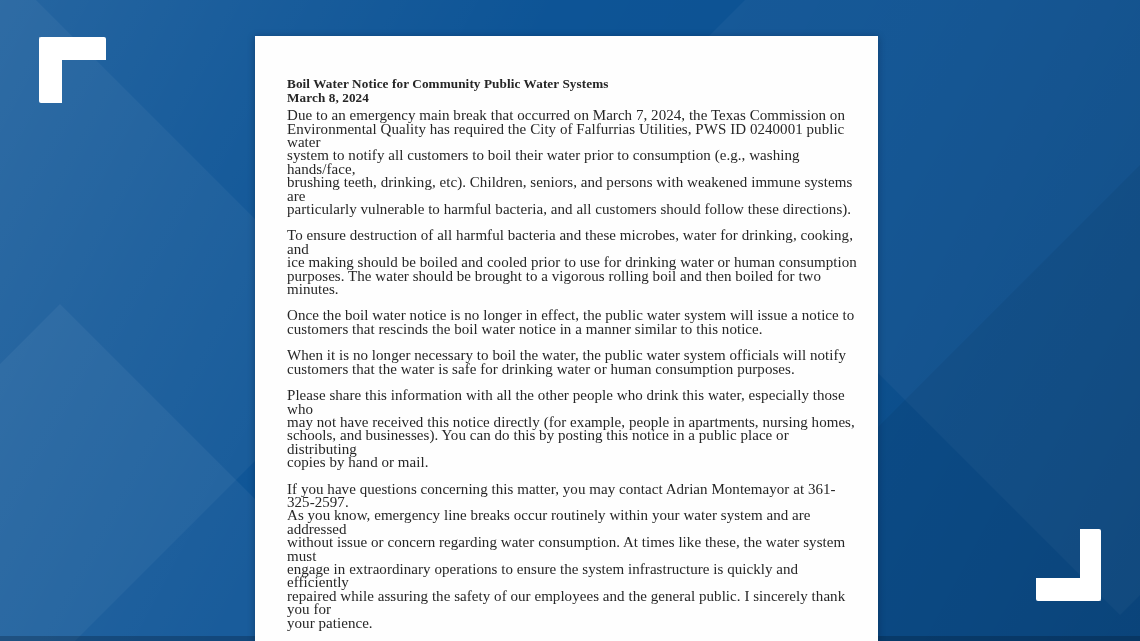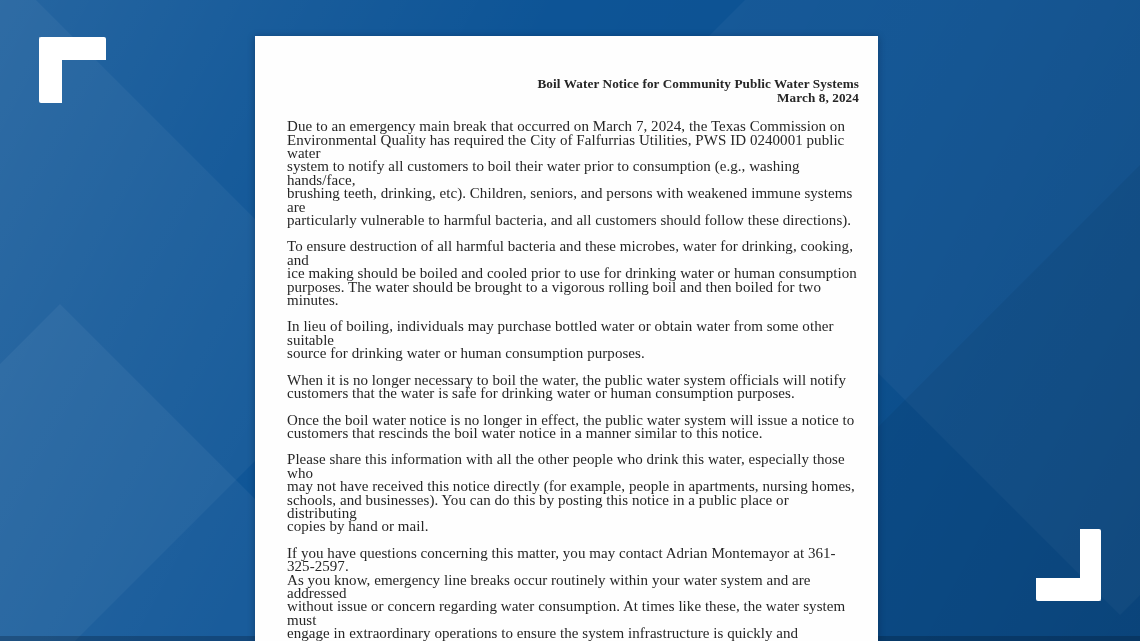--- a/index.html
+++ b/index.html
@@ -69,24 +69,24 @@
     background: #FEFEFE;
     box-shadow: 0 1px 7px rgba(0,15,35,0.35);
     padding: 41px 19px 0 32px;
     color: #262626;
   }
 
   .doc-title, .doc-date {
     font-weight: bold;
     font-size: 13.2px;
     line-height: 13.6px;
-    text-align: right;
+    text-align: left;
     letter-spacing: 0.1px;
   }
-  .doc-date { margin-bottom: 16px; }
+  .doc-date { margin-bottom: 5px; }
 
   .doc-body p {
     font-size: 15px;
     line-height: 13.4px;
     margin: 0 0 13px 0;
     white-space: pre-line;
     letter-spacing: 0.05px;
   }
 </style>
 </head>
@@ -109,26 +109,24 @@
     <div class="doc-date">March 8, 2024</div>
     <div class="doc-body">
       <p>Due to an emergency main break that occurred on March 7, 2024, the Texas Commission on
 Environmental Quality has required the City of Falfurrias Utilities, PWS ID 0240001 public water
 system to notify all customers to boil their water prior to consumption (e.g., washing hands/face,
 brushing teeth, drinking, etc). Children, seniors, and persons with weakened immune systems are
 particularly vulnerable to harmful bacteria, and all customers should follow these directions).</p>
       <p>To ensure destruction of all harmful bacteria and these microbes, water for drinking, cooking, and
 ice making should be boiled and cooled prior to use for drinking water or human consumption
 purposes. The water should be brought to a vigorous rolling boil and then boiled for two minutes.</p>
-      <p>In lieu of boiling, individuals may purchase bottled water or obtain water from some other suitable
-source for drinking water or human consumption purposes.</p>
+      <p>Once the boil water notice is no longer in effect, the public water system will issue a notice to
+customers that rescinds the boil water notice in a manner similar to this notice.</p>
       <p>When it is no longer necessary to boil the water, the public water system officials will notify
 customers that the water is safe for drinking water or human consumption purposes.</p>
-      <p>Once the boil water notice is no longer in effect, the public water system will issue a notice to
-customers that rescinds the boil water notice in a manner similar to this notice.</p>
       <p>Please share this information with all the other people who drink this water, especially those who
 may not have received this notice directly (for example, people in apartments, nursing homes,
 schools, and businesses). You can do this by posting this notice in a public place or distributing
 copies by hand or mail.</p>
       <p>If you have questions concerning this matter, you may contact Adrian Montemayor at 361-325-2597.
 As you know, emergency line breaks occur routinely within your water system and are addressed
 without issue or concern regarding water consumption. At times like these, the water system must
 engage in extraordinary operations to ensure the system infrastructure is quickly and efficiently
 repaired while assuring the safety of our employees and the general public. I sincerely thank you for
 your patience.</p>

